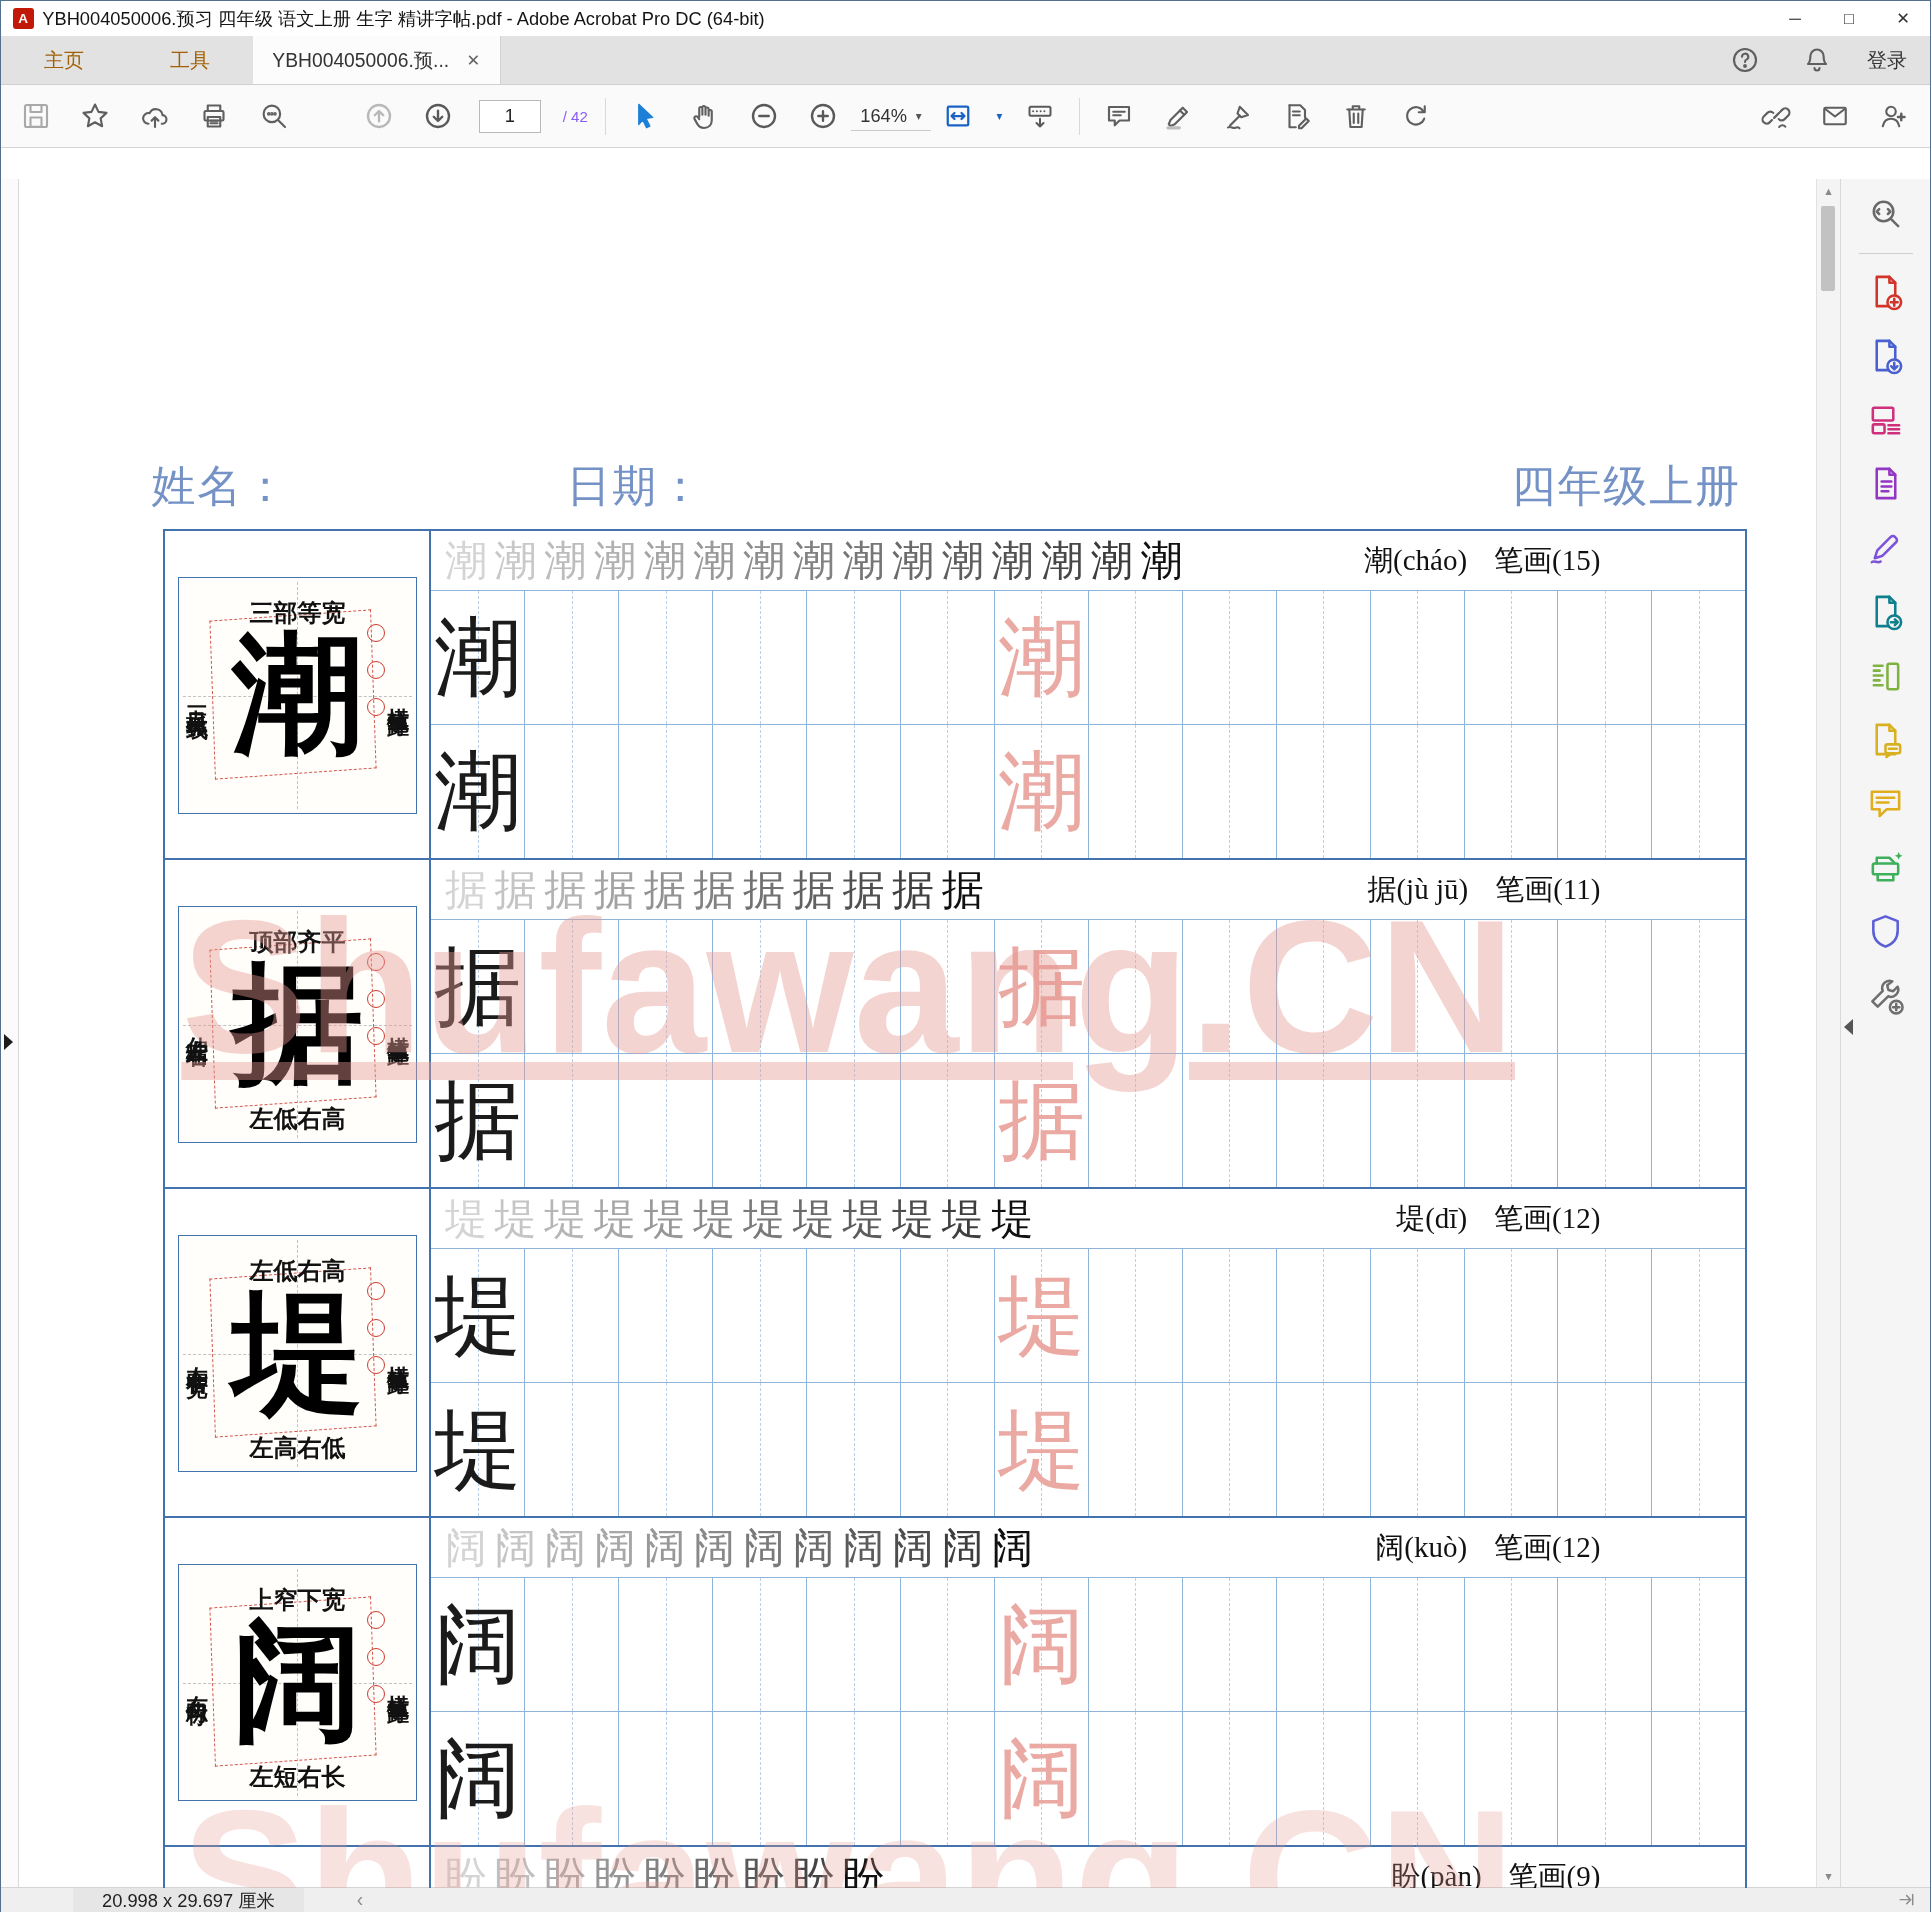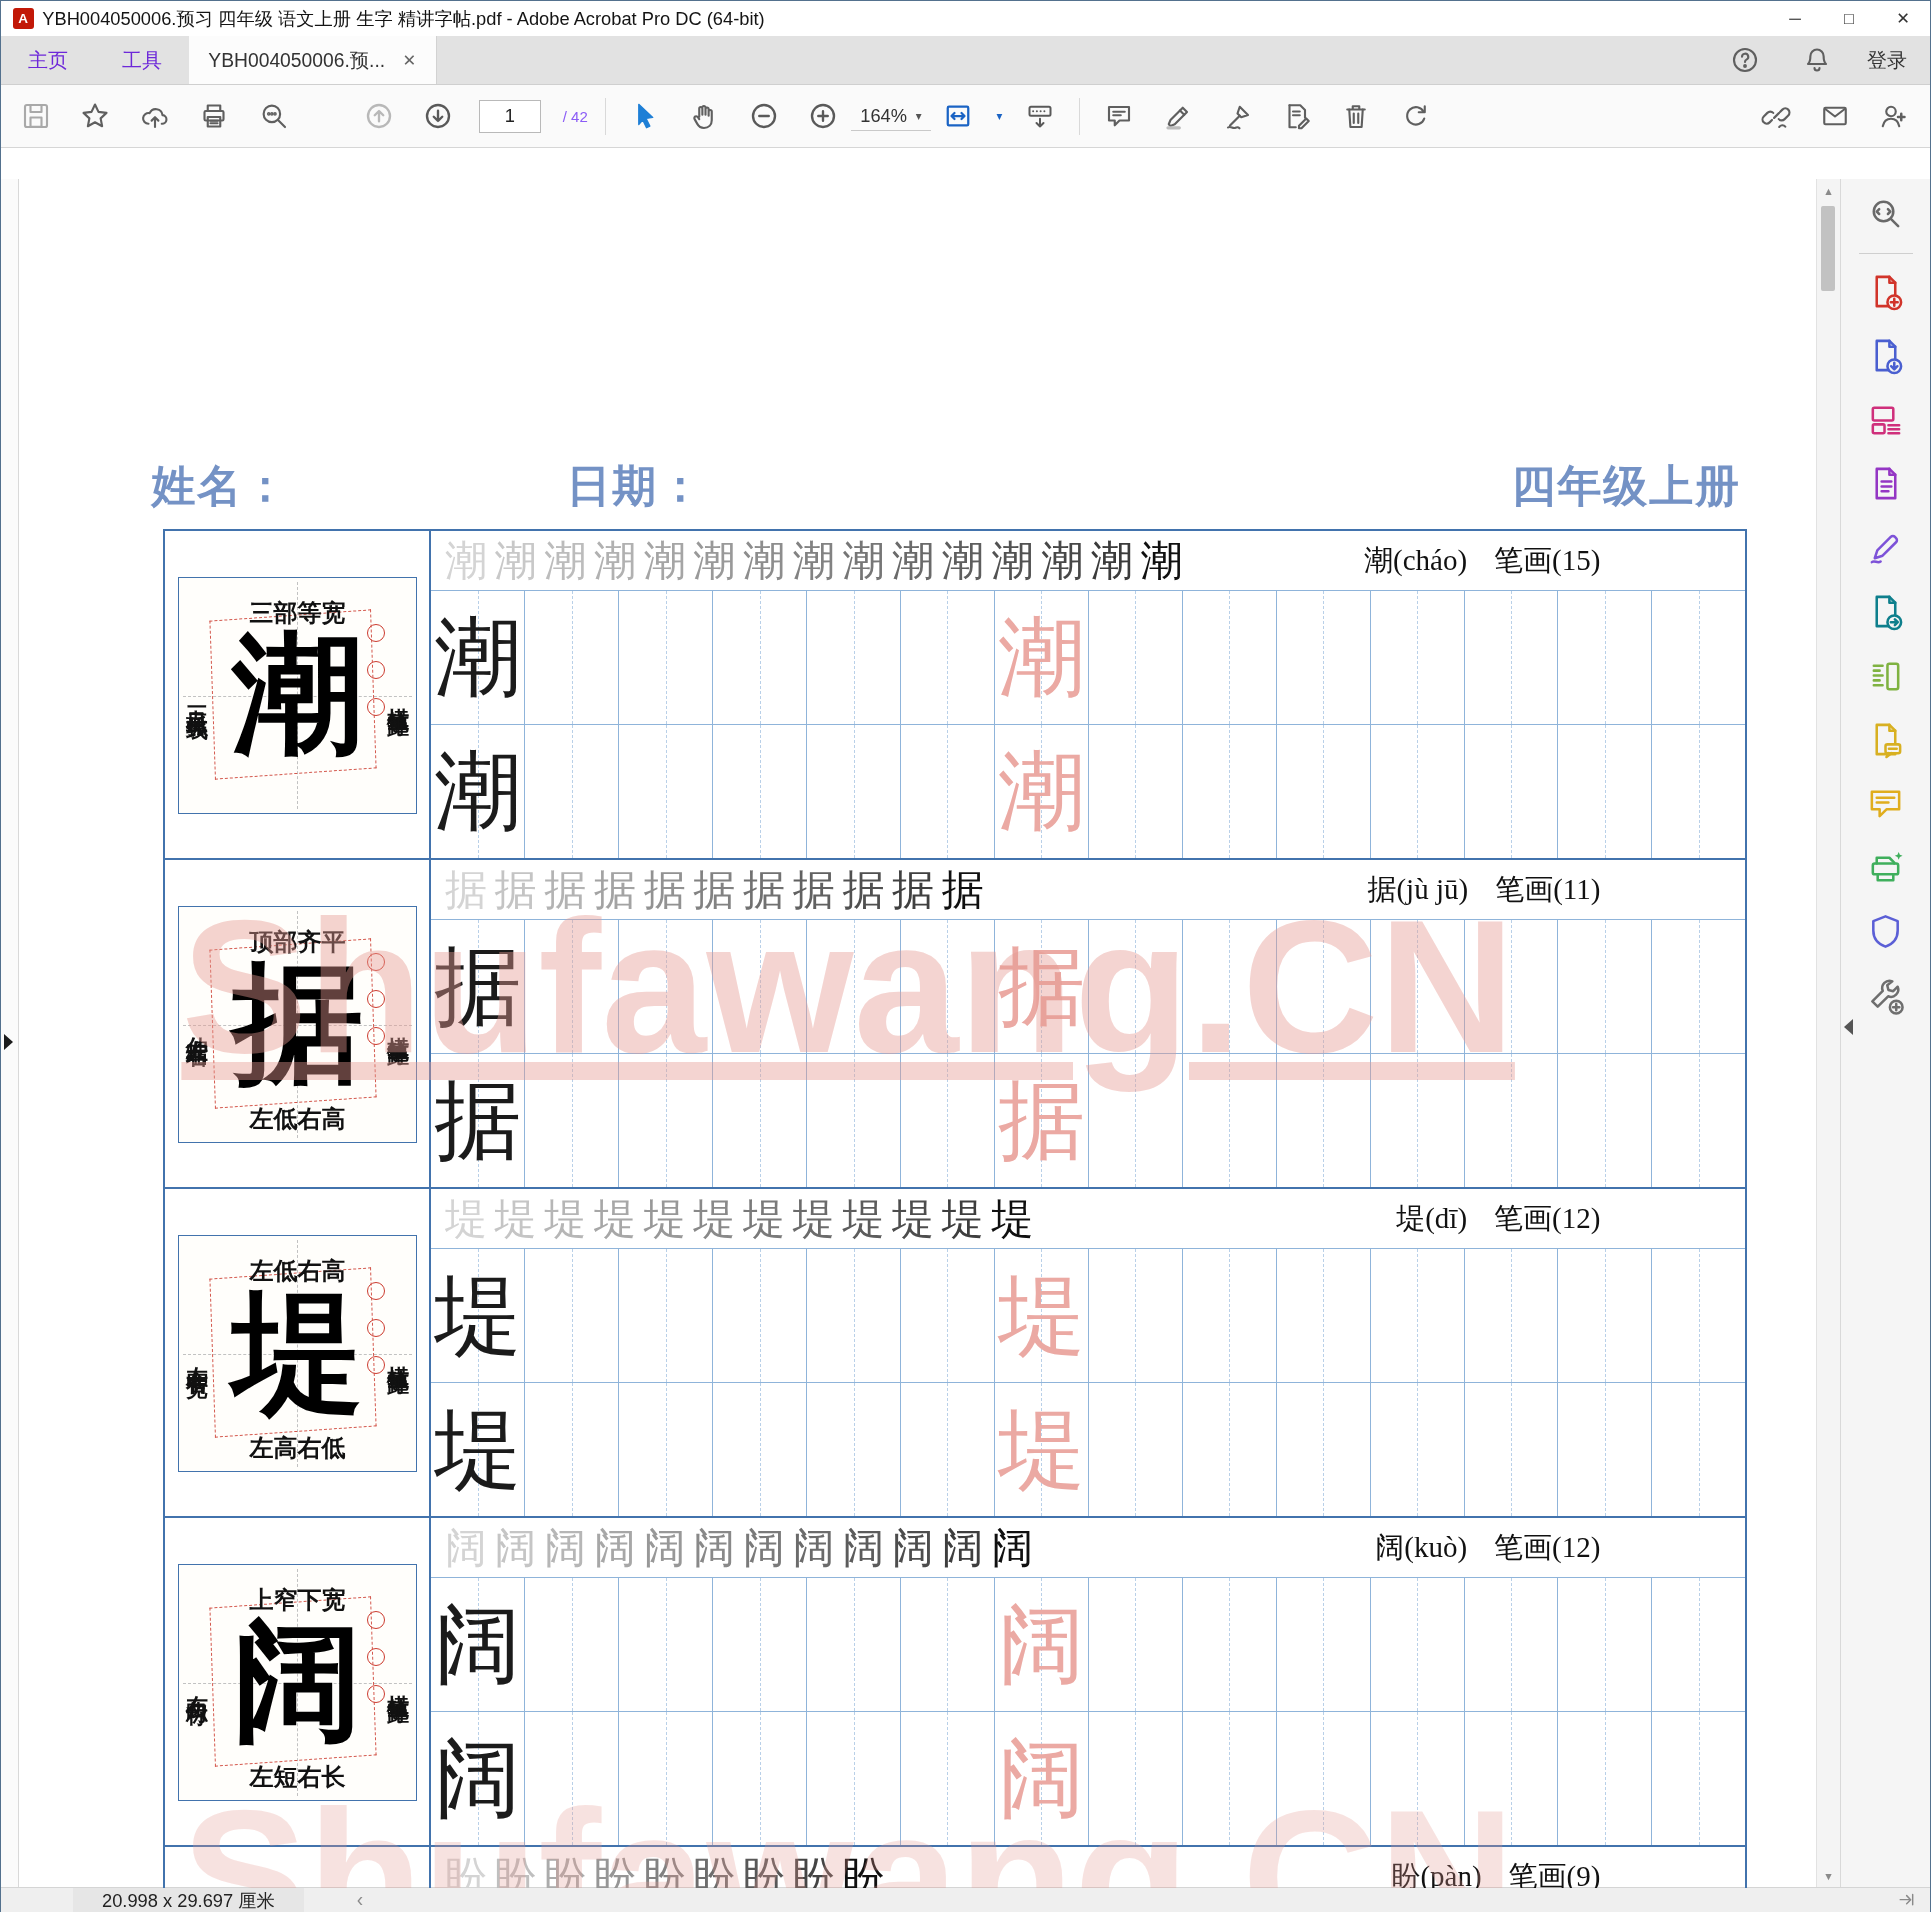--- a/index.html
+++ b/index.html
@@ -11,21 +11,21 @@
   .pdf-logo{width:21px;height:21px;margin-right:8.7px;background:#c21807;color:#fff;font-weight:bold;font-size:13.5px;display:flex;align-items:center;justify-content:center;border-radius:2.9px;}
   .win-controls{margin-left:auto;display:flex;height:35px;}
   .win-btn{width:54px;display:flex;align-items:center;justify-content:center;font-size:16.4px;color:#333;}
 
   
   .menubar{height:33px;display:flex;align-items:center;padding-left:5.8px;background:#fff;font-size:18.3px;color:#1a1a1a;}
   .menu-item{padding:0 13.5px;}
 
   
   .tabbar{height:48px;background:#e2e2e2;display:flex;align-items:stretch;border-bottom:1px solid #cfcfcf;}
-  .tab-fixed{display:flex;align-items:center;padding:0 27px;font-size:20px;color:#6d28d9;}
+  .tab-fixed{display:flex;align-items:center;padding:0 43px;font-size:20px;color:#a16207;}
   .tab-doc{display:flex;align-items:center;gap:17.4px;padding:0 19.3px;background:#fcfcfc;font-size:19.3px;color:#333;border-right:1px solid #d2d2d2;min-width:183px;}
   .tab-close{color:#666;font-size:16.4px;}
   .tab-right{margin-left:auto;display:flex;align-items:center;gap:29px;padding-right:23px;}
   .login-label{font-size:20px;color:#333;}
 
   
   .toolbar{height:62px;background:#fafafa;border-bottom:1px solid #d6d6d6;display:flex;align-items:center;padding-left:13.5px;}
   .tgroup{display:flex;align-items:center;gap:16.4px;}
   .tbtn{width:43px;height:43px;display:flex;align-items:center;justify-content:center;}
   .tsep{width:1px;height:37px;background:#d9d9d9;margin:0 17.4px;}
@@ -54,21 +54,21 @@
   .panel-divider{width:54px;height:1px;background:#cfcfcf;margin:-5.8px 0;}
   .collapse-arrow{position:absolute;left:2.9px;top:840px;width:0;height:0;border-top:8.7px solid transparent;border-bottom:8.7px solid transparent;border-right:9.7px solid #555;}
 
   
   .statusbar{position:absolute;left:0;right:0;bottom:0;height:24px;background:#efefef;border-top:1px solid #d5d5d5;display:flex;align-items:center;}
   .dim-box{margin-left:72px;background:#e6e6e6;padding:0 29px;height:100%;display:flex;align-items:center;font-size:18.3px;color:#222;}
   .status-collapse{margin-left:53px;color:#8a8a8a;font-size:19.3px;line-height:1;}
   .status-next{margin-left:auto;margin-right:13.5px;display:flex;align-items:center;}
 
   
-  .pdf-header-text{position:absolute;font-family:"Liberation Serif","DejaVu Serif",serif;font-size:44px;color:#7492c5;letter-spacing:1.9px;white-space:nowrap;z-index:3;font-weight:bold;}
+  .pdf-header-text{position:absolute;font-family:"Liberation Serif","DejaVu Serif",serif;font-size:44px;color:#7492c5;letter-spacing:1.9px;white-space:nowrap;z-index:3;}
   .wtable{position:absolute;left:144px;top:350px;width:1584px;height:1363px;border:2.9px solid #4273ad;border-bottom:none;box-sizing:border-box;overflow:hidden;z-index:2;}
   .row-block{display:flex;height:329px;border-bottom:2.9px solid #4273ad;box-sizing:border-box;}
   .card-col{width:266px;flex:none;border-right:2.9px solid #4273ad;box-sizing:border-box;position:relative;}
   .row-right{flex:1;display:flex;flex-direction:column;min-width:0;}
   .stroke-strip{height:60px;flex:none;border-bottom:1.9px solid #8fb4da;box-sizing:border-box;display:flex;align-items:center;padding-left:13.5px;overflow:hidden;}
   .stroke-step{font-family:"Liberation Serif","DejaVu Serif",serif;font-size:42px;line-height:1;margin-right:7.7px;flex:none;}
   .strip-label{margin-left:auto;margin-right:145px;font-family:"Liberation Serif","DejaVu Serif",serif;font-size:29px;color:#111;display:flex;gap:27px;white-space:nowrap;}
   .practice-line{flex:1;display:flex;border-bottom:1.9px solid #8fb4da;box-sizing:border-box;}
   .practice-line:last-child{border-bottom:none;}
   .pcell{flex:1;border-right:1.9px solid #8fb4da;box-sizing:border-box;position:relative;display:flex;align-items:center;justify-content:center;}

